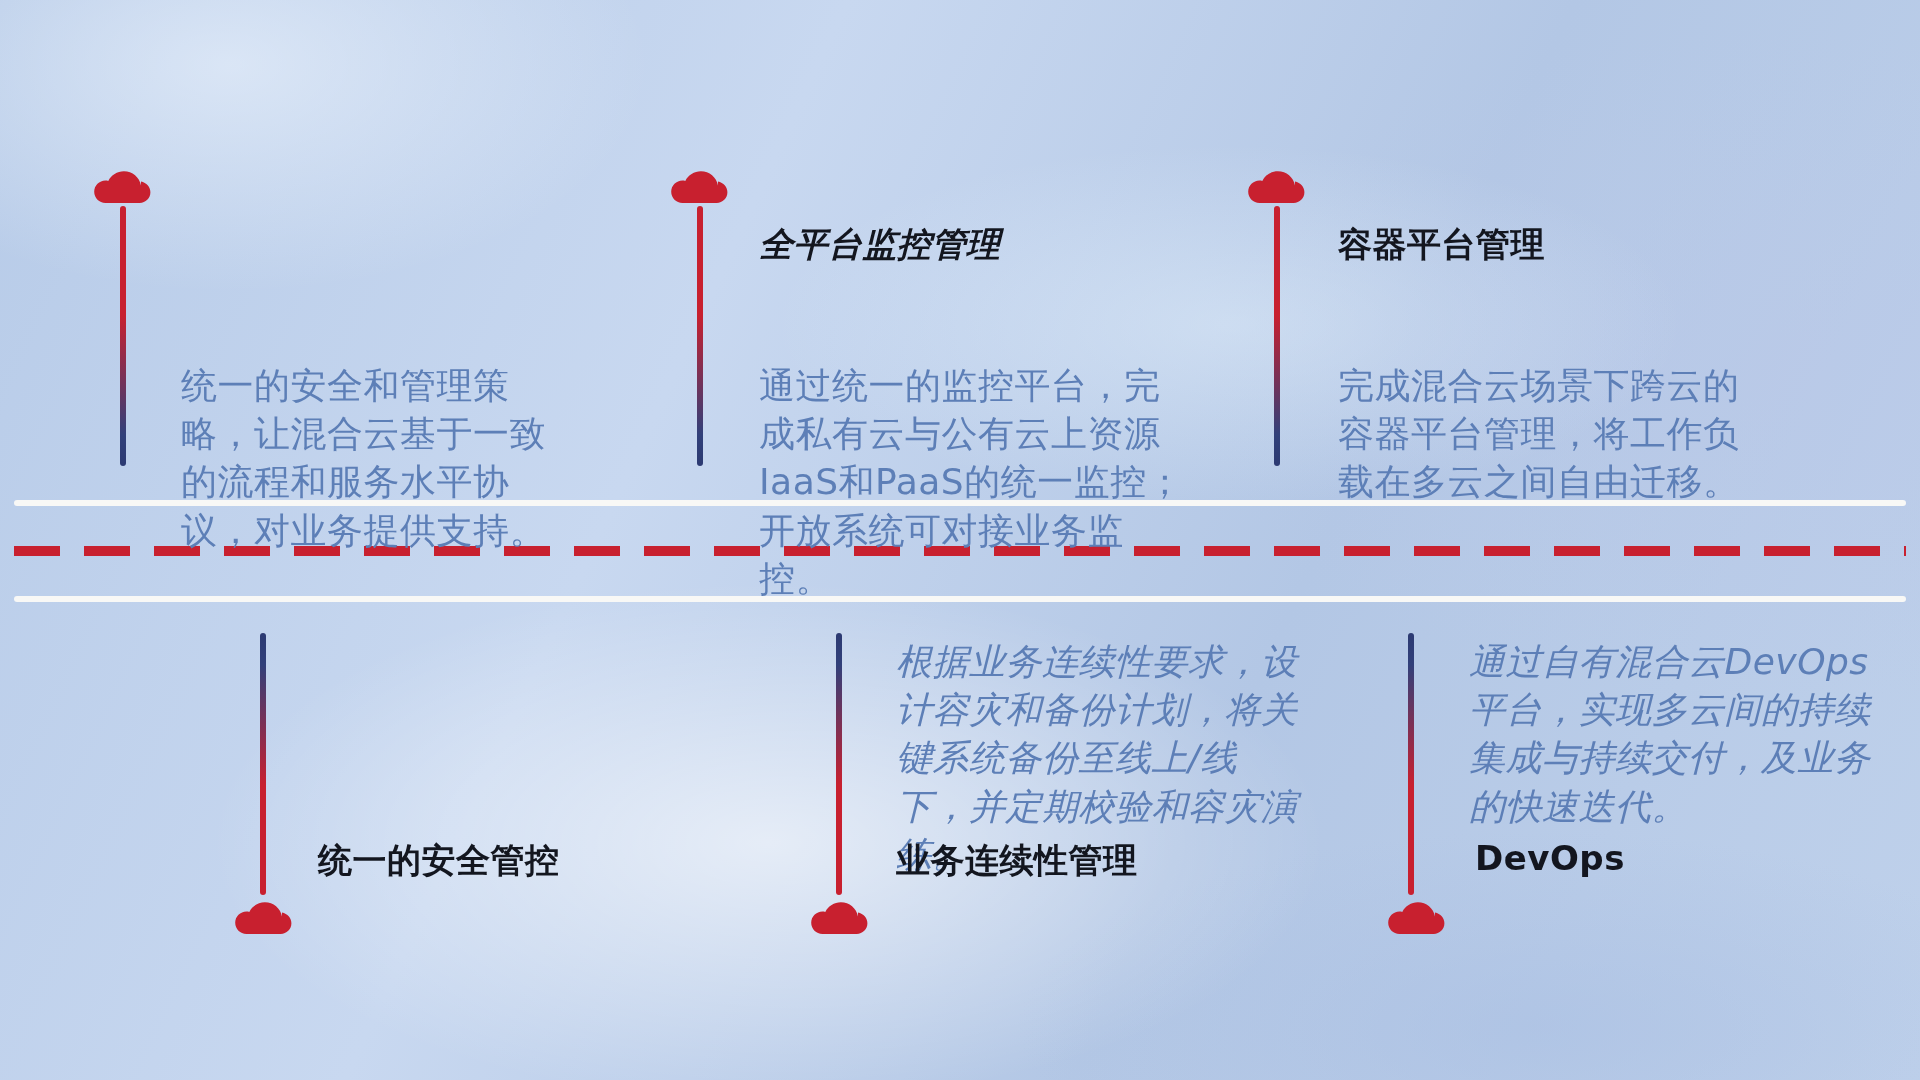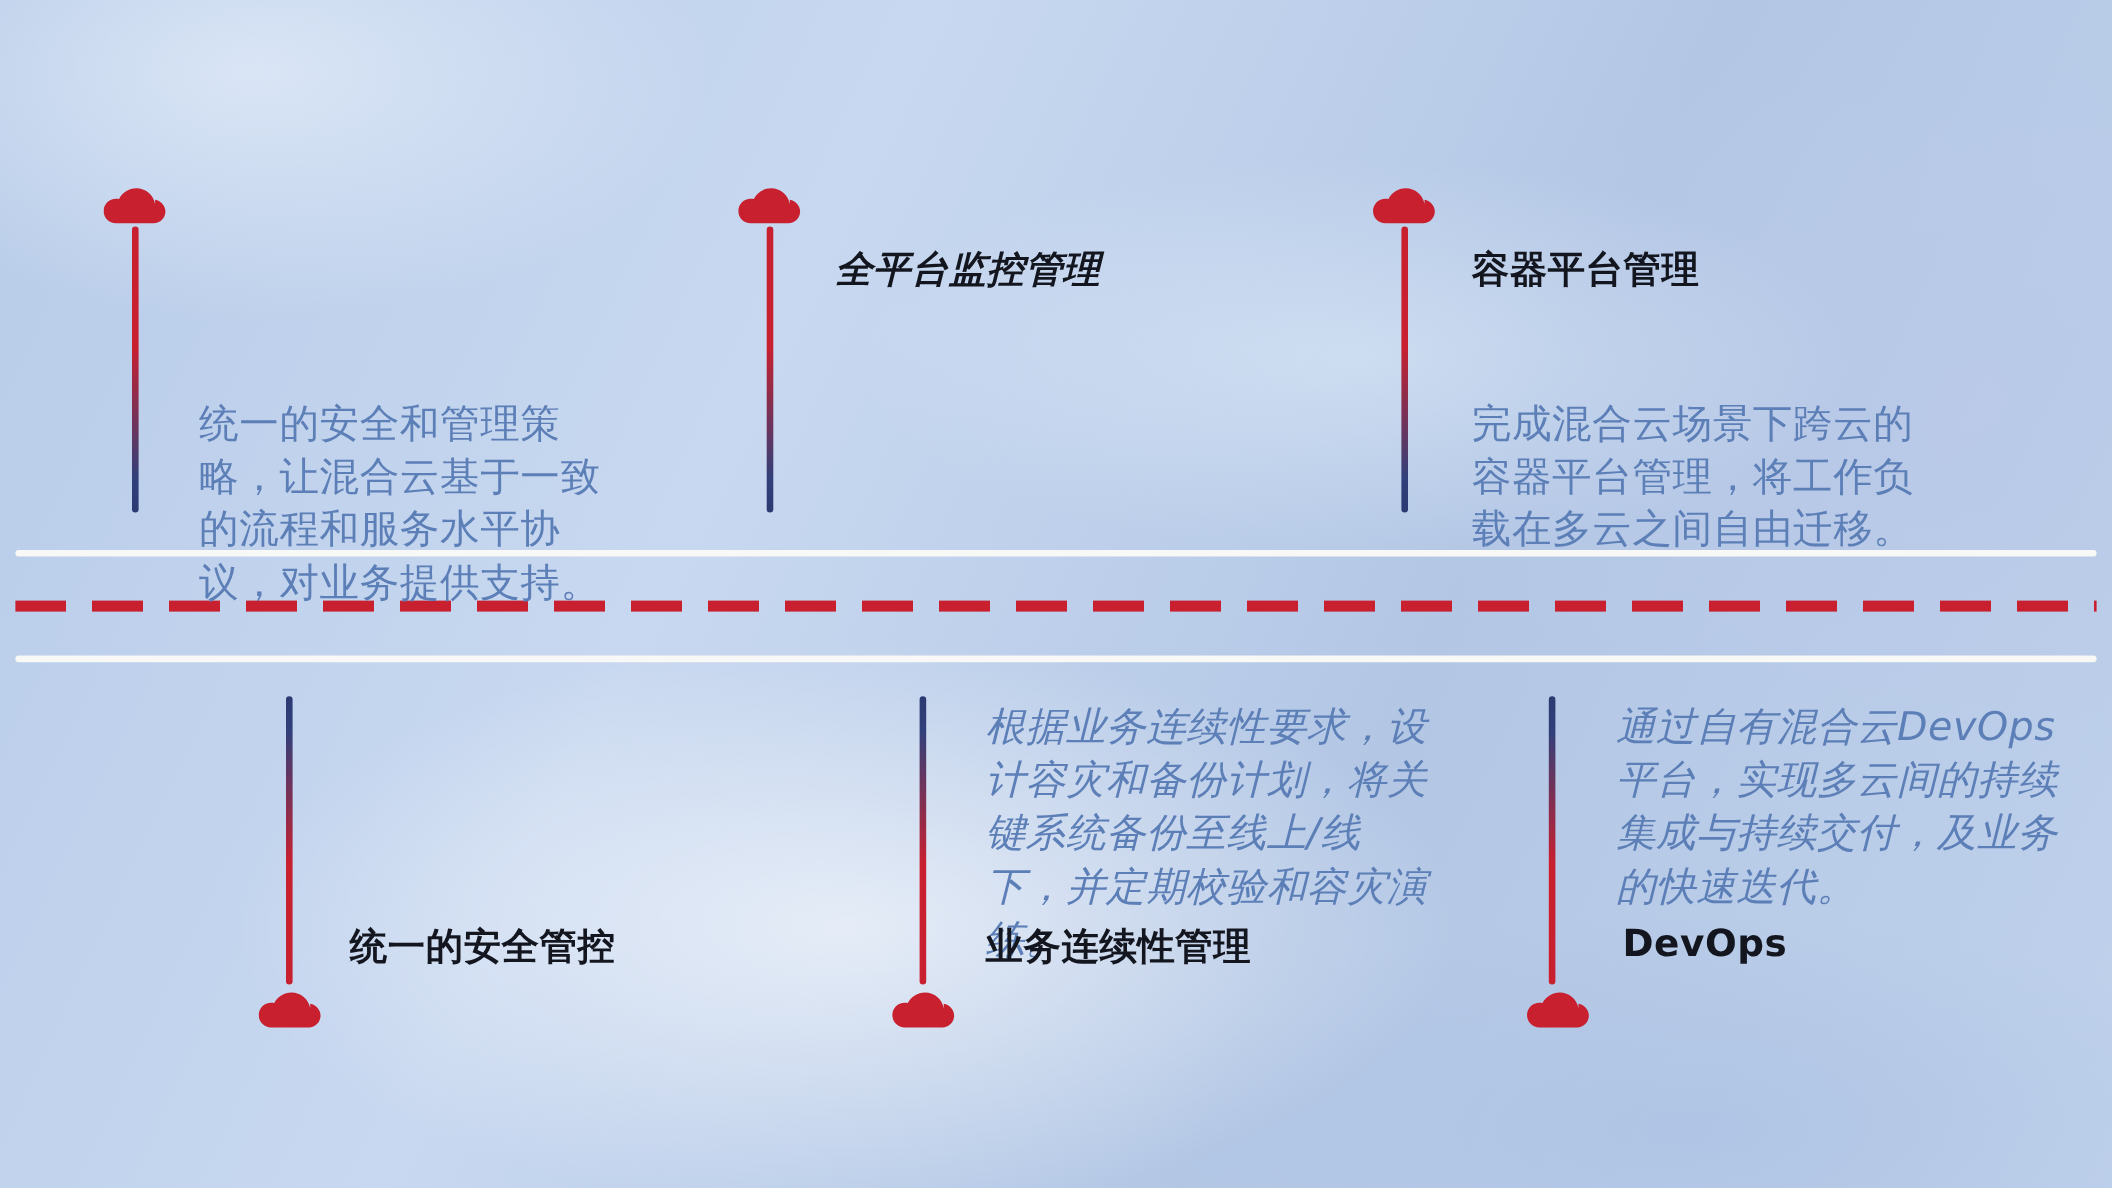--- a/index.html
+++ b/index.html
@@ -103,20 +103,21 @@
   <div class="stem down s1"></div>
   <div class="item-desc d1">统一的安全和管理策略，让混合云基于一致的流程和服务水平协议，对业务提供支持。</div>
 
   <div class="cloud c2">
     <svg viewBox="0 0 58 36">
         <use href="#cloudPath" fill="#c8202f"></use>
       </svg>
   </div>
   <div class="stem down s2"></div>
   <div class="item-title t2">全平台监控管理</div>
+  <div class="item-desc d2">通过统一的监控平台，完成私有云与公有云上资源IaaS和PaaS的统一监控；开放系统可对接业务监控。</div>
 
   <div class="cloud c3">
     <svg viewBox="0 0 58 36">
         <use href="#cloudPath" fill="#c8202f"></use>
       </svg>
   </div>
   <div class="stem down s3"></div>
   <div class="item-title t3">容器平台管理</div>
   <div class="item-desc d3">完成混合云场景下跨云的容器平台管理，将工作负载在多云之间自由迁移。</div>
 

